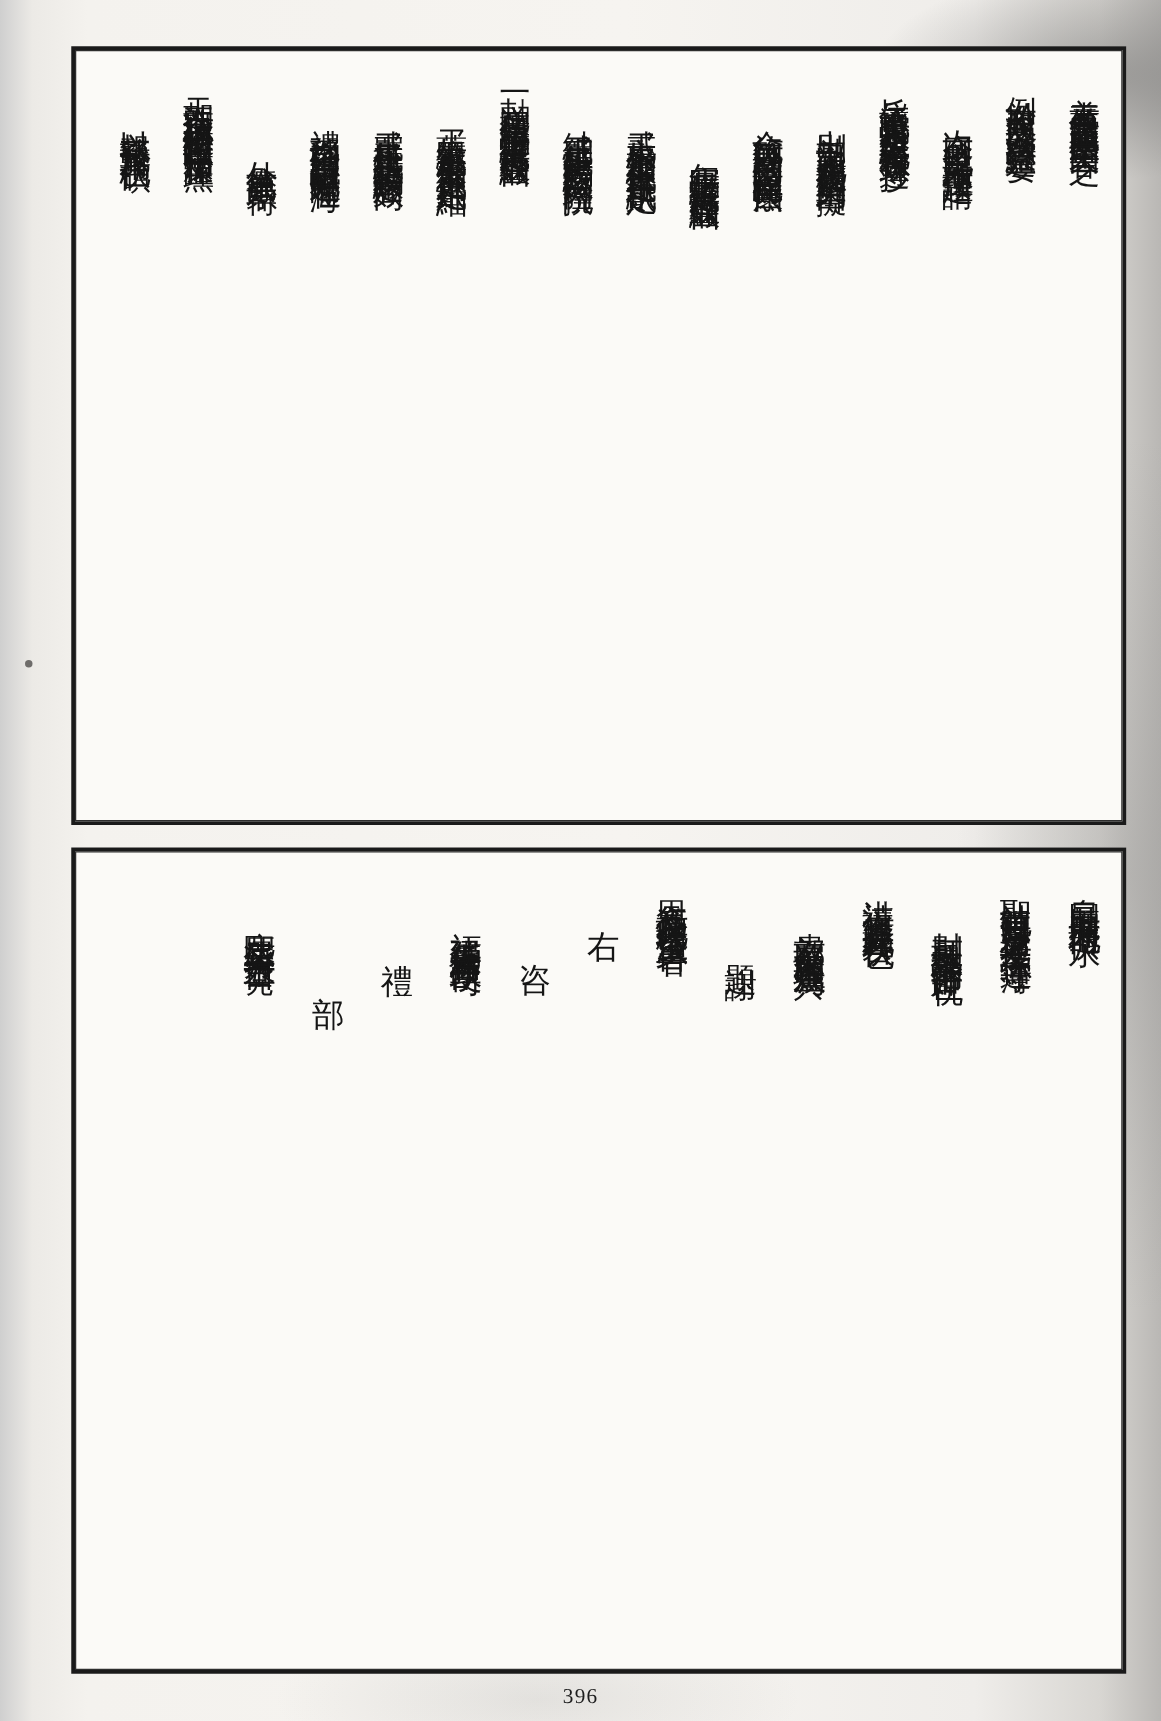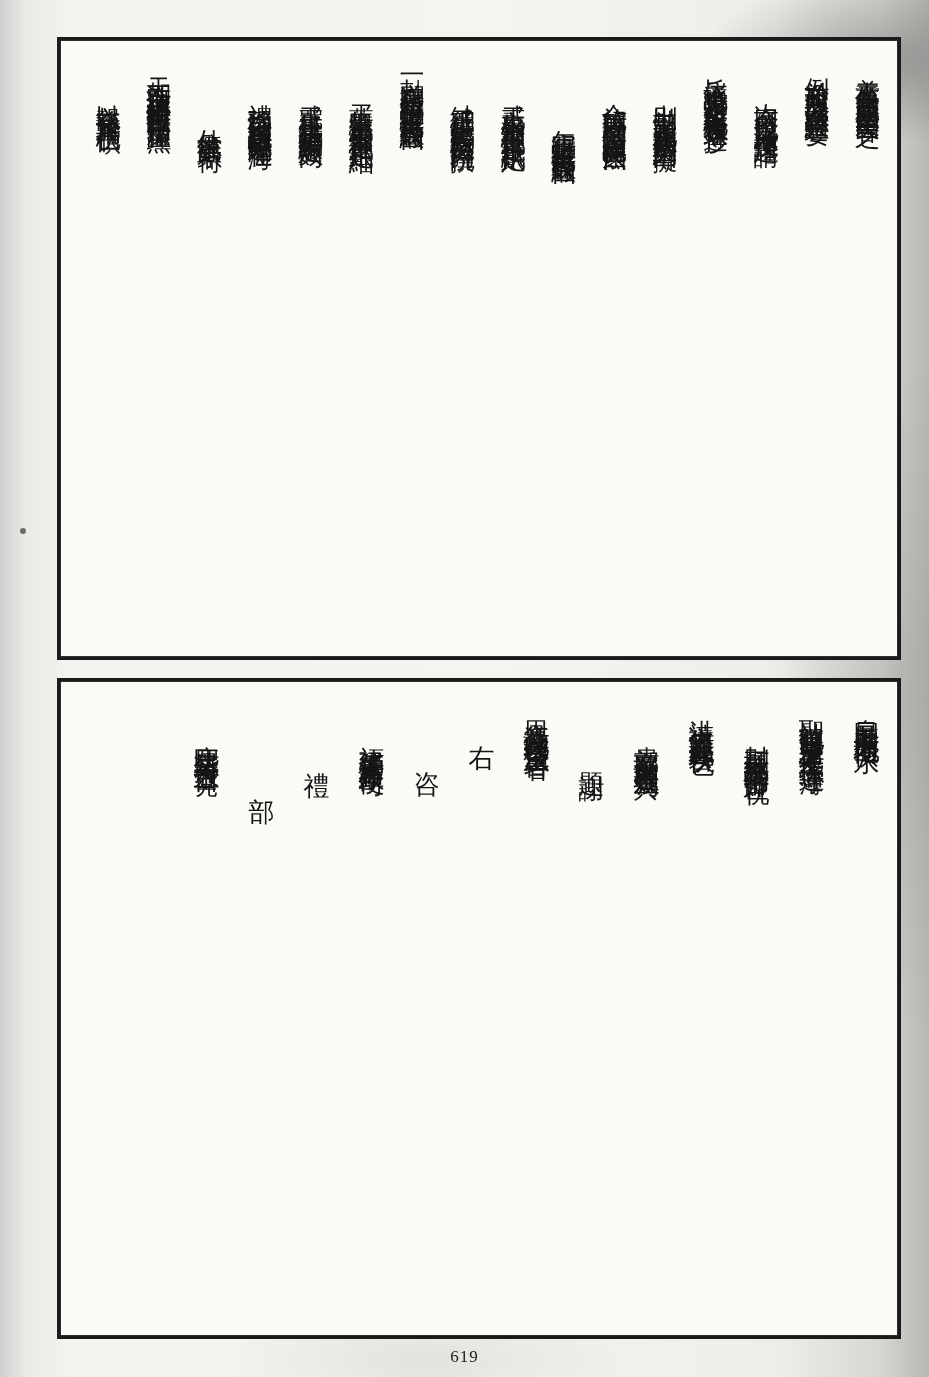--- a/index.html
+++ b/index.html
@@ -143,13 +143,13 @@
       <div class="col">恩遵行為此理合移咨湏至咨者</div>
       <div class="col indent-1">右</div>
       <div class="col indent-2">咨</div>
       <div class="col indent-1">福建等處承宣布政使司</div>
       <div class="col indent-2">禮</div>
       <div class="col indent-3">部</div>
       <div class="col indent-1">康熙柒年二月十五日発</div>
     </div>
 </div>
 
-<div class="page-number">619</div>
+<div class="page-number">396</div>
 
 </body></html>

